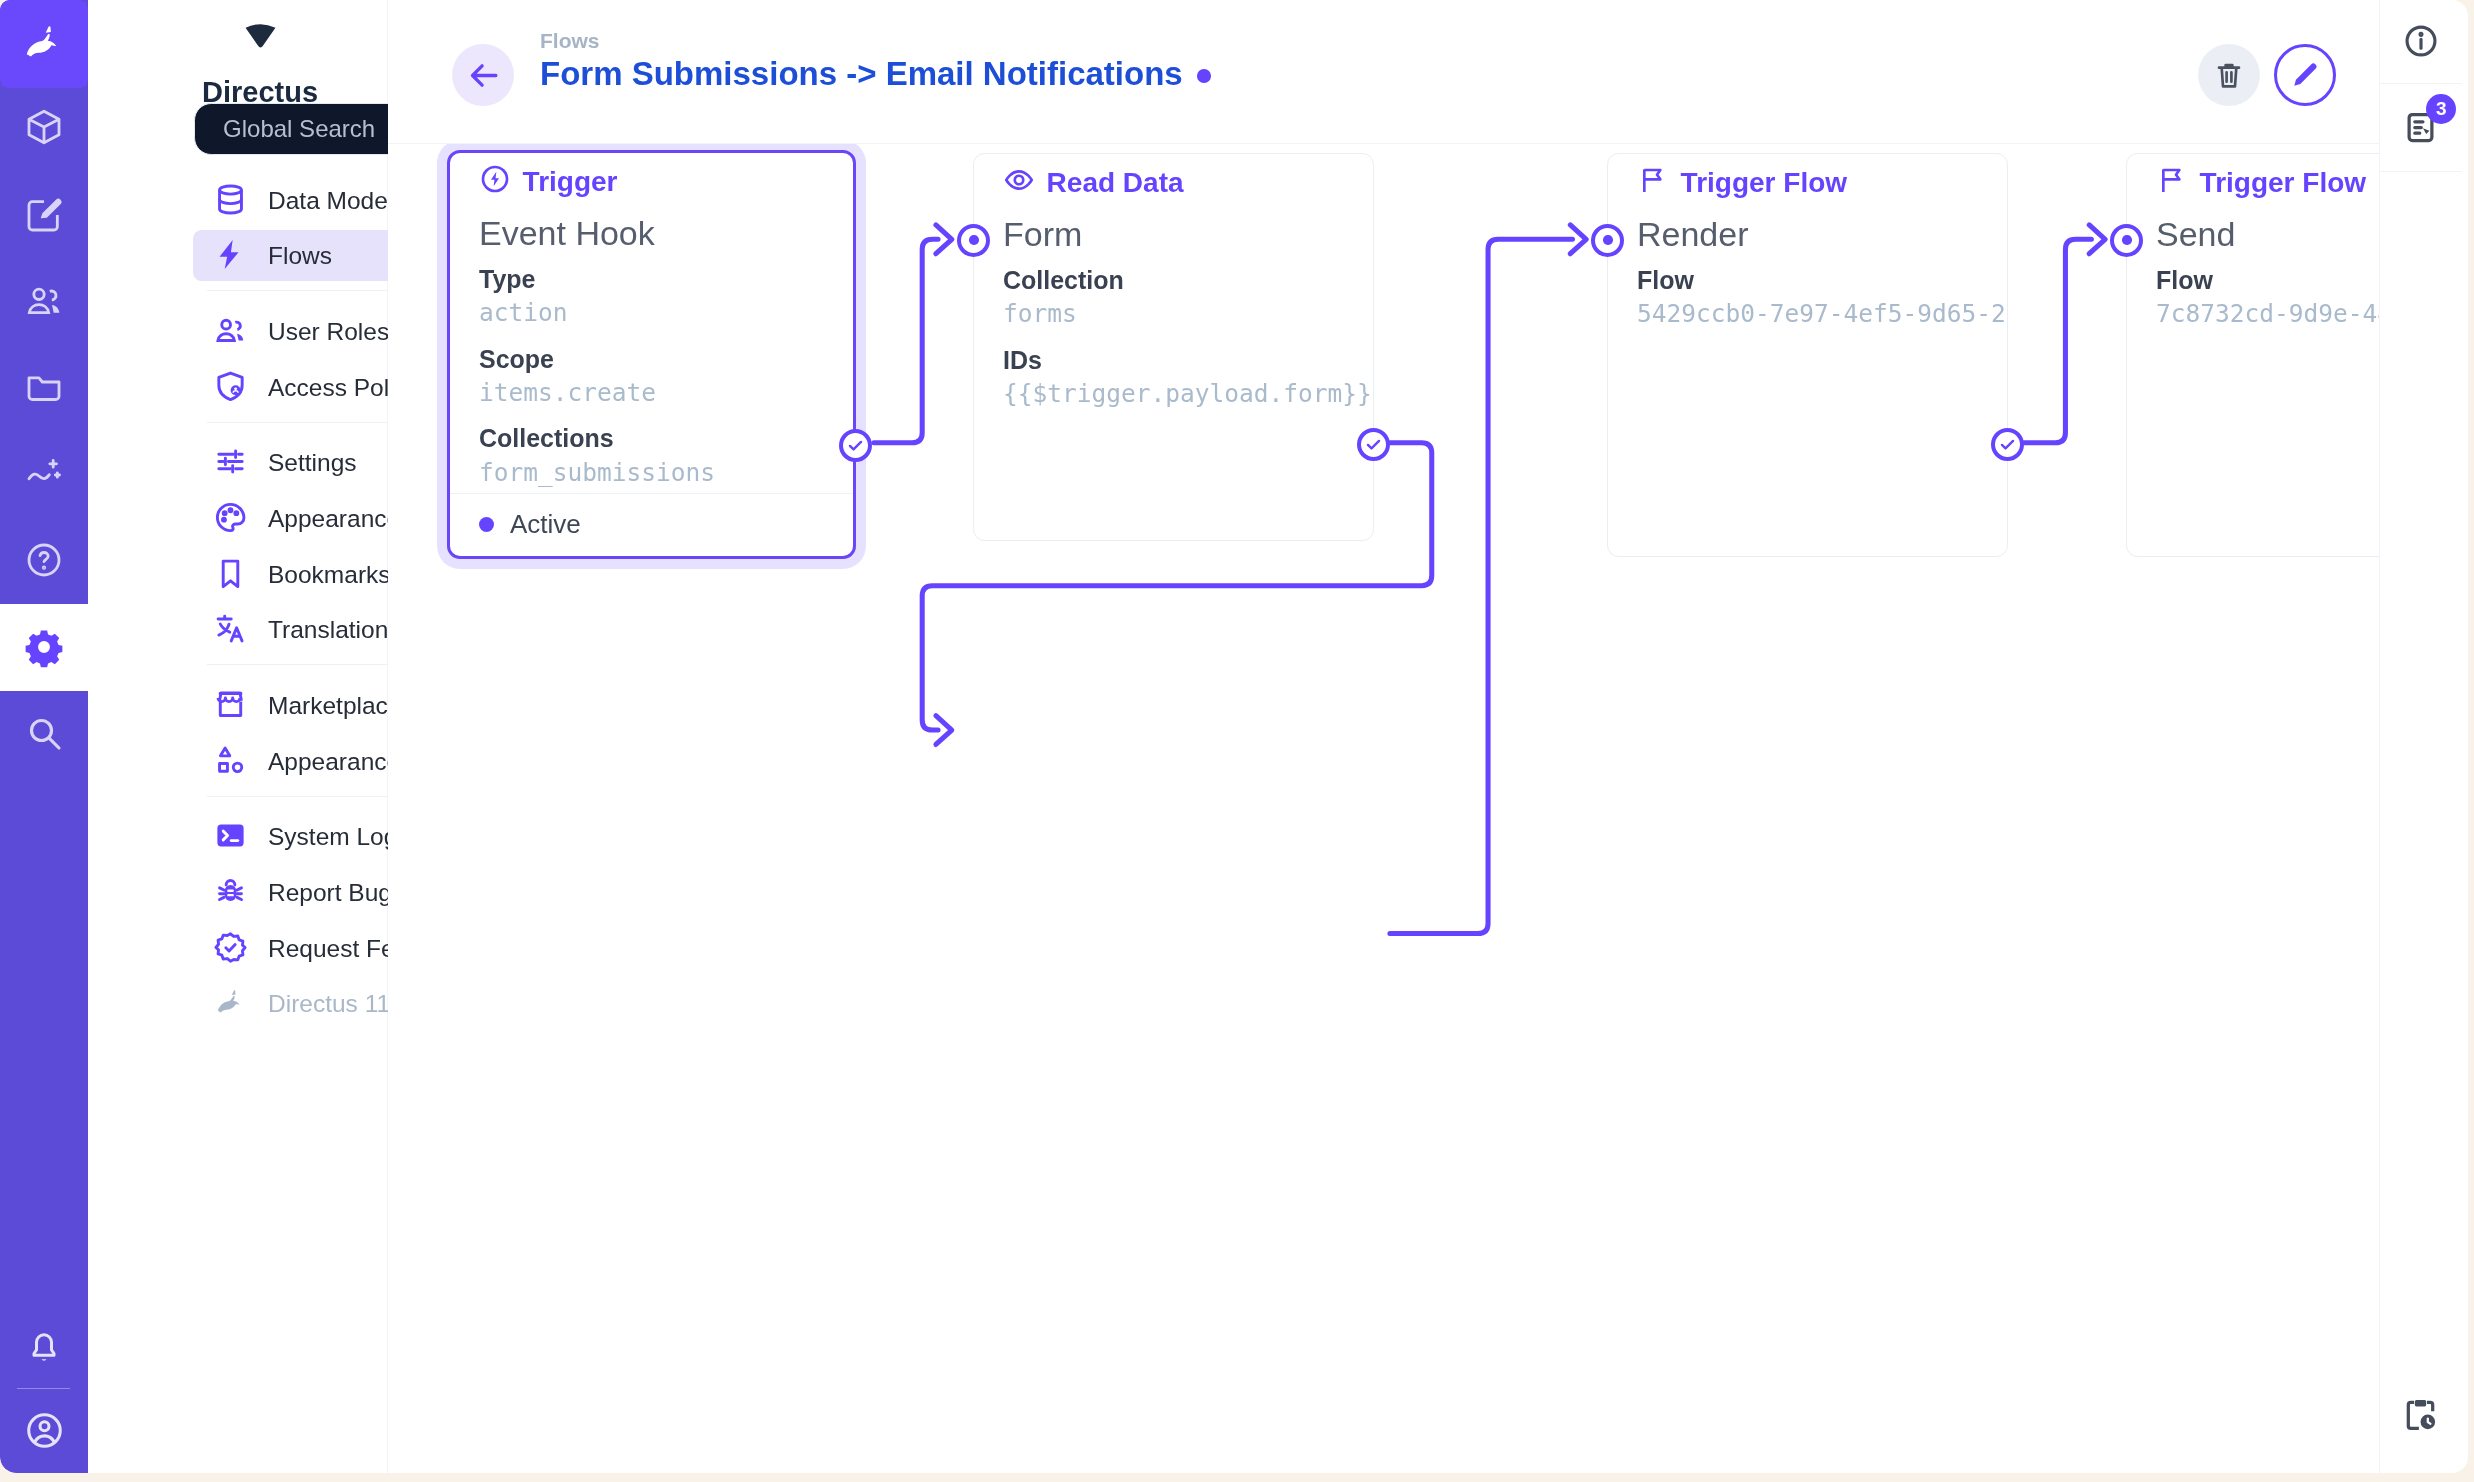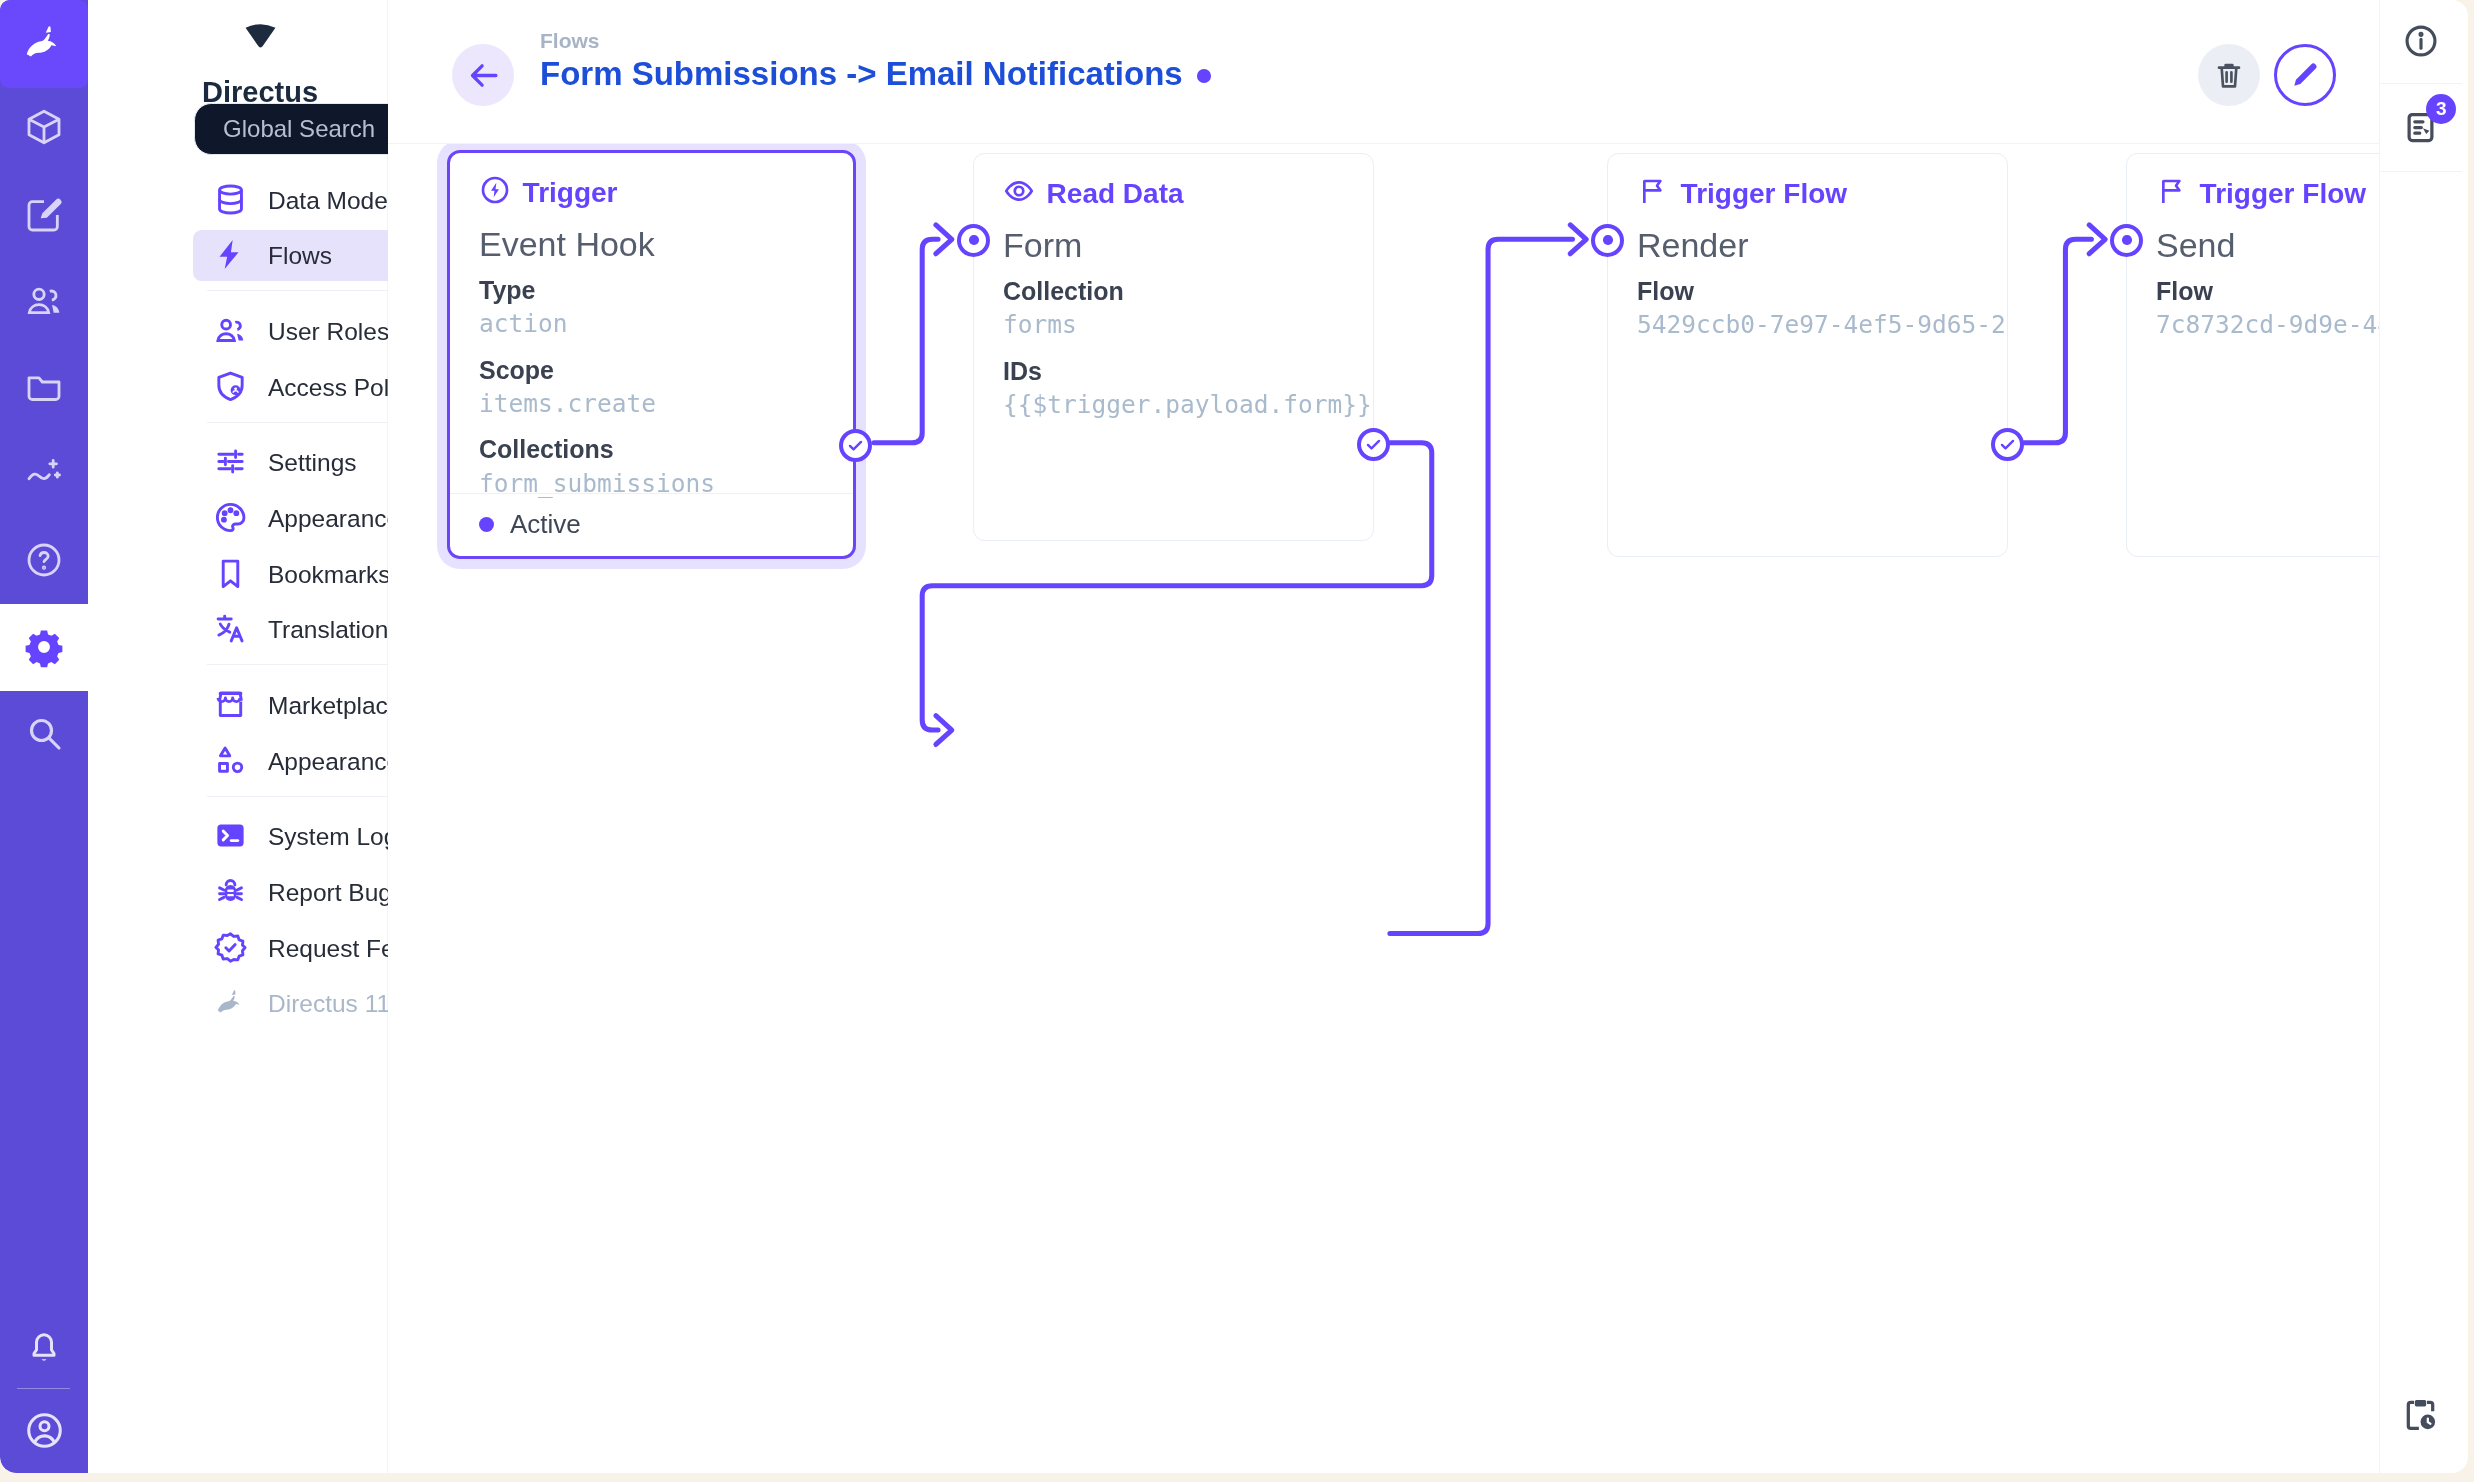--- a/index.html
+++ b/index.html
@@ -42,21 +42,21 @@
   .page-title{font-size:33px;font-weight:700;color:#1d4ed8;white-space:nowrap;}
   .title-dot{width:13.7px;height:13.7px;border-radius:50%;background:#6644ff;margin-top:4.3px;}
   .hdr-btn{position:absolute;top:44px;width:62px;height:62px;border-radius:50%;display:flex;align-items:center;justify-content:center;box-sizing:border-box;}
   .hdr-btn.trash{left:1810px;background:#ebeff5;}
   .hdr-btn.edit{left:1886px;background:#ffffff;border:3.6px solid #6644ff;}
   
   .canvas{position:absolute;left:0;top:144px;width:1998px;height:1328px;background:#ffffff;}
   .wires{position:absolute;left:0;top:0;}
   .node{position:absolute;background:#ffffff;border:1.4px solid #e9edf4;border-radius:11.6px;box-sizing:border-box;}
   .node.selected{border:3.6px solid #6b46f8;border-radius:13px;box-shadow:0 0 0 10px rgba(102,68,255,.16);}
-  .node-inner{position:absolute;inset:0;overflow:hidden;padding:23px 29px;box-sizing:border-box;}
+  .node-inner{position:absolute;inset:0;overflow:hidden;padding:12px 29px;box-sizing:border-box;}
   .node-title{display:flex;align-items:center;gap:11.6px;color:#6644ff;font-size:28px;font-weight:700;height:35px;}
   .node-sub{margin-top:19px;font-size:34px;color:#565e6d;line-height:29px;white-space:nowrap;}
   .flabel{margin-top:17.3px;font-size:25px;font-weight:700;color:#3a4252;line-height:29px;}
   .fvalue{margin-top:4.3px;font-size:24.5px;color:#a9bacc;line-height:29px;font-family:"DejaVu Sans Mono","Liberation Mono",monospace;white-space:nowrap;}
   .node-footer{position:absolute;left:0;right:0;bottom:0;height:62px;border-top:1.4px solid #eef1f6;display:flex;align-items:center;gap:16px;padding-left:29px;}
   .status-dot{width:15px;height:15px;border-radius:50%;background:#6644ff;}
   .status-text{font-size:26px;color:#3f4756;font-weight:500;}
   .port{position:absolute;width:33px;height:33px;border-radius:50%;background:#ffffff;border:4.3px solid #6644ff;box-sizing:border-box;display:flex;align-items:center;justify-content:center;}
   .port-in{left:-16.6px;top:70px;}
   .port-out{right:-16.6px;top:274px;}

